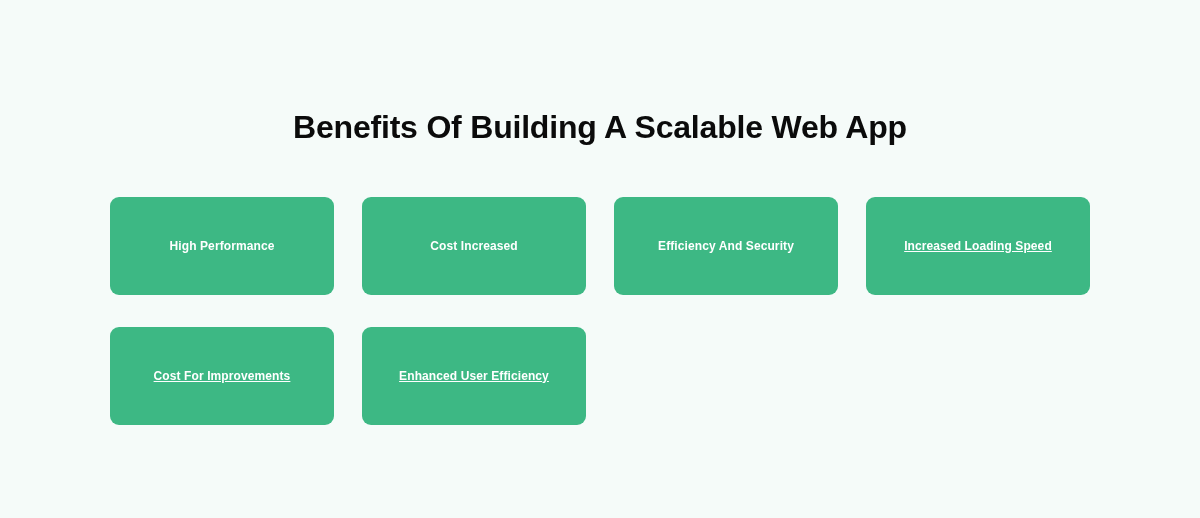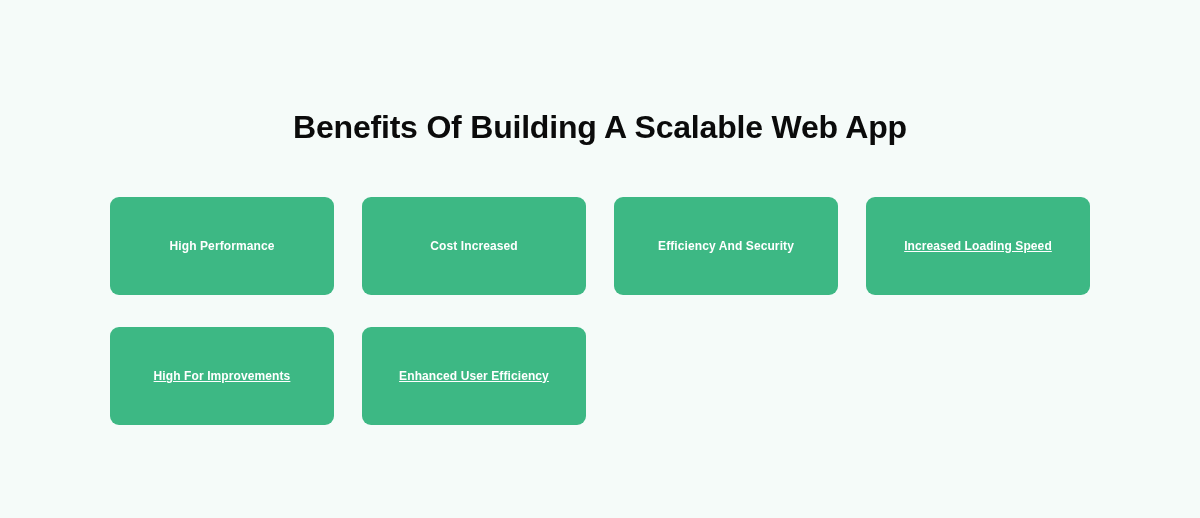--- a/index.html
+++ b/index.html
@@ -88,21 +88,21 @@
 
     <div class="benefit-card row-1">
       <span class="benefit-label">Efficiency And Security</span>
     </div>
 
     <div class="benefit-card row-2">
       <span class="benefit-label">Increased Loading Speed</span>
     </div>
 
     <div class="benefit-card row-2">
-      <span class="benefit-label">High For Improvements</span>
+      <span class="benefit-label">Cost For Improvements</span>
     </div>
 
     <div class="benefit-card row-2">
       <span class="benefit-label">Enhanced User Efficiency</span>
     </div>
 
 
   </div>
 </div>
 

